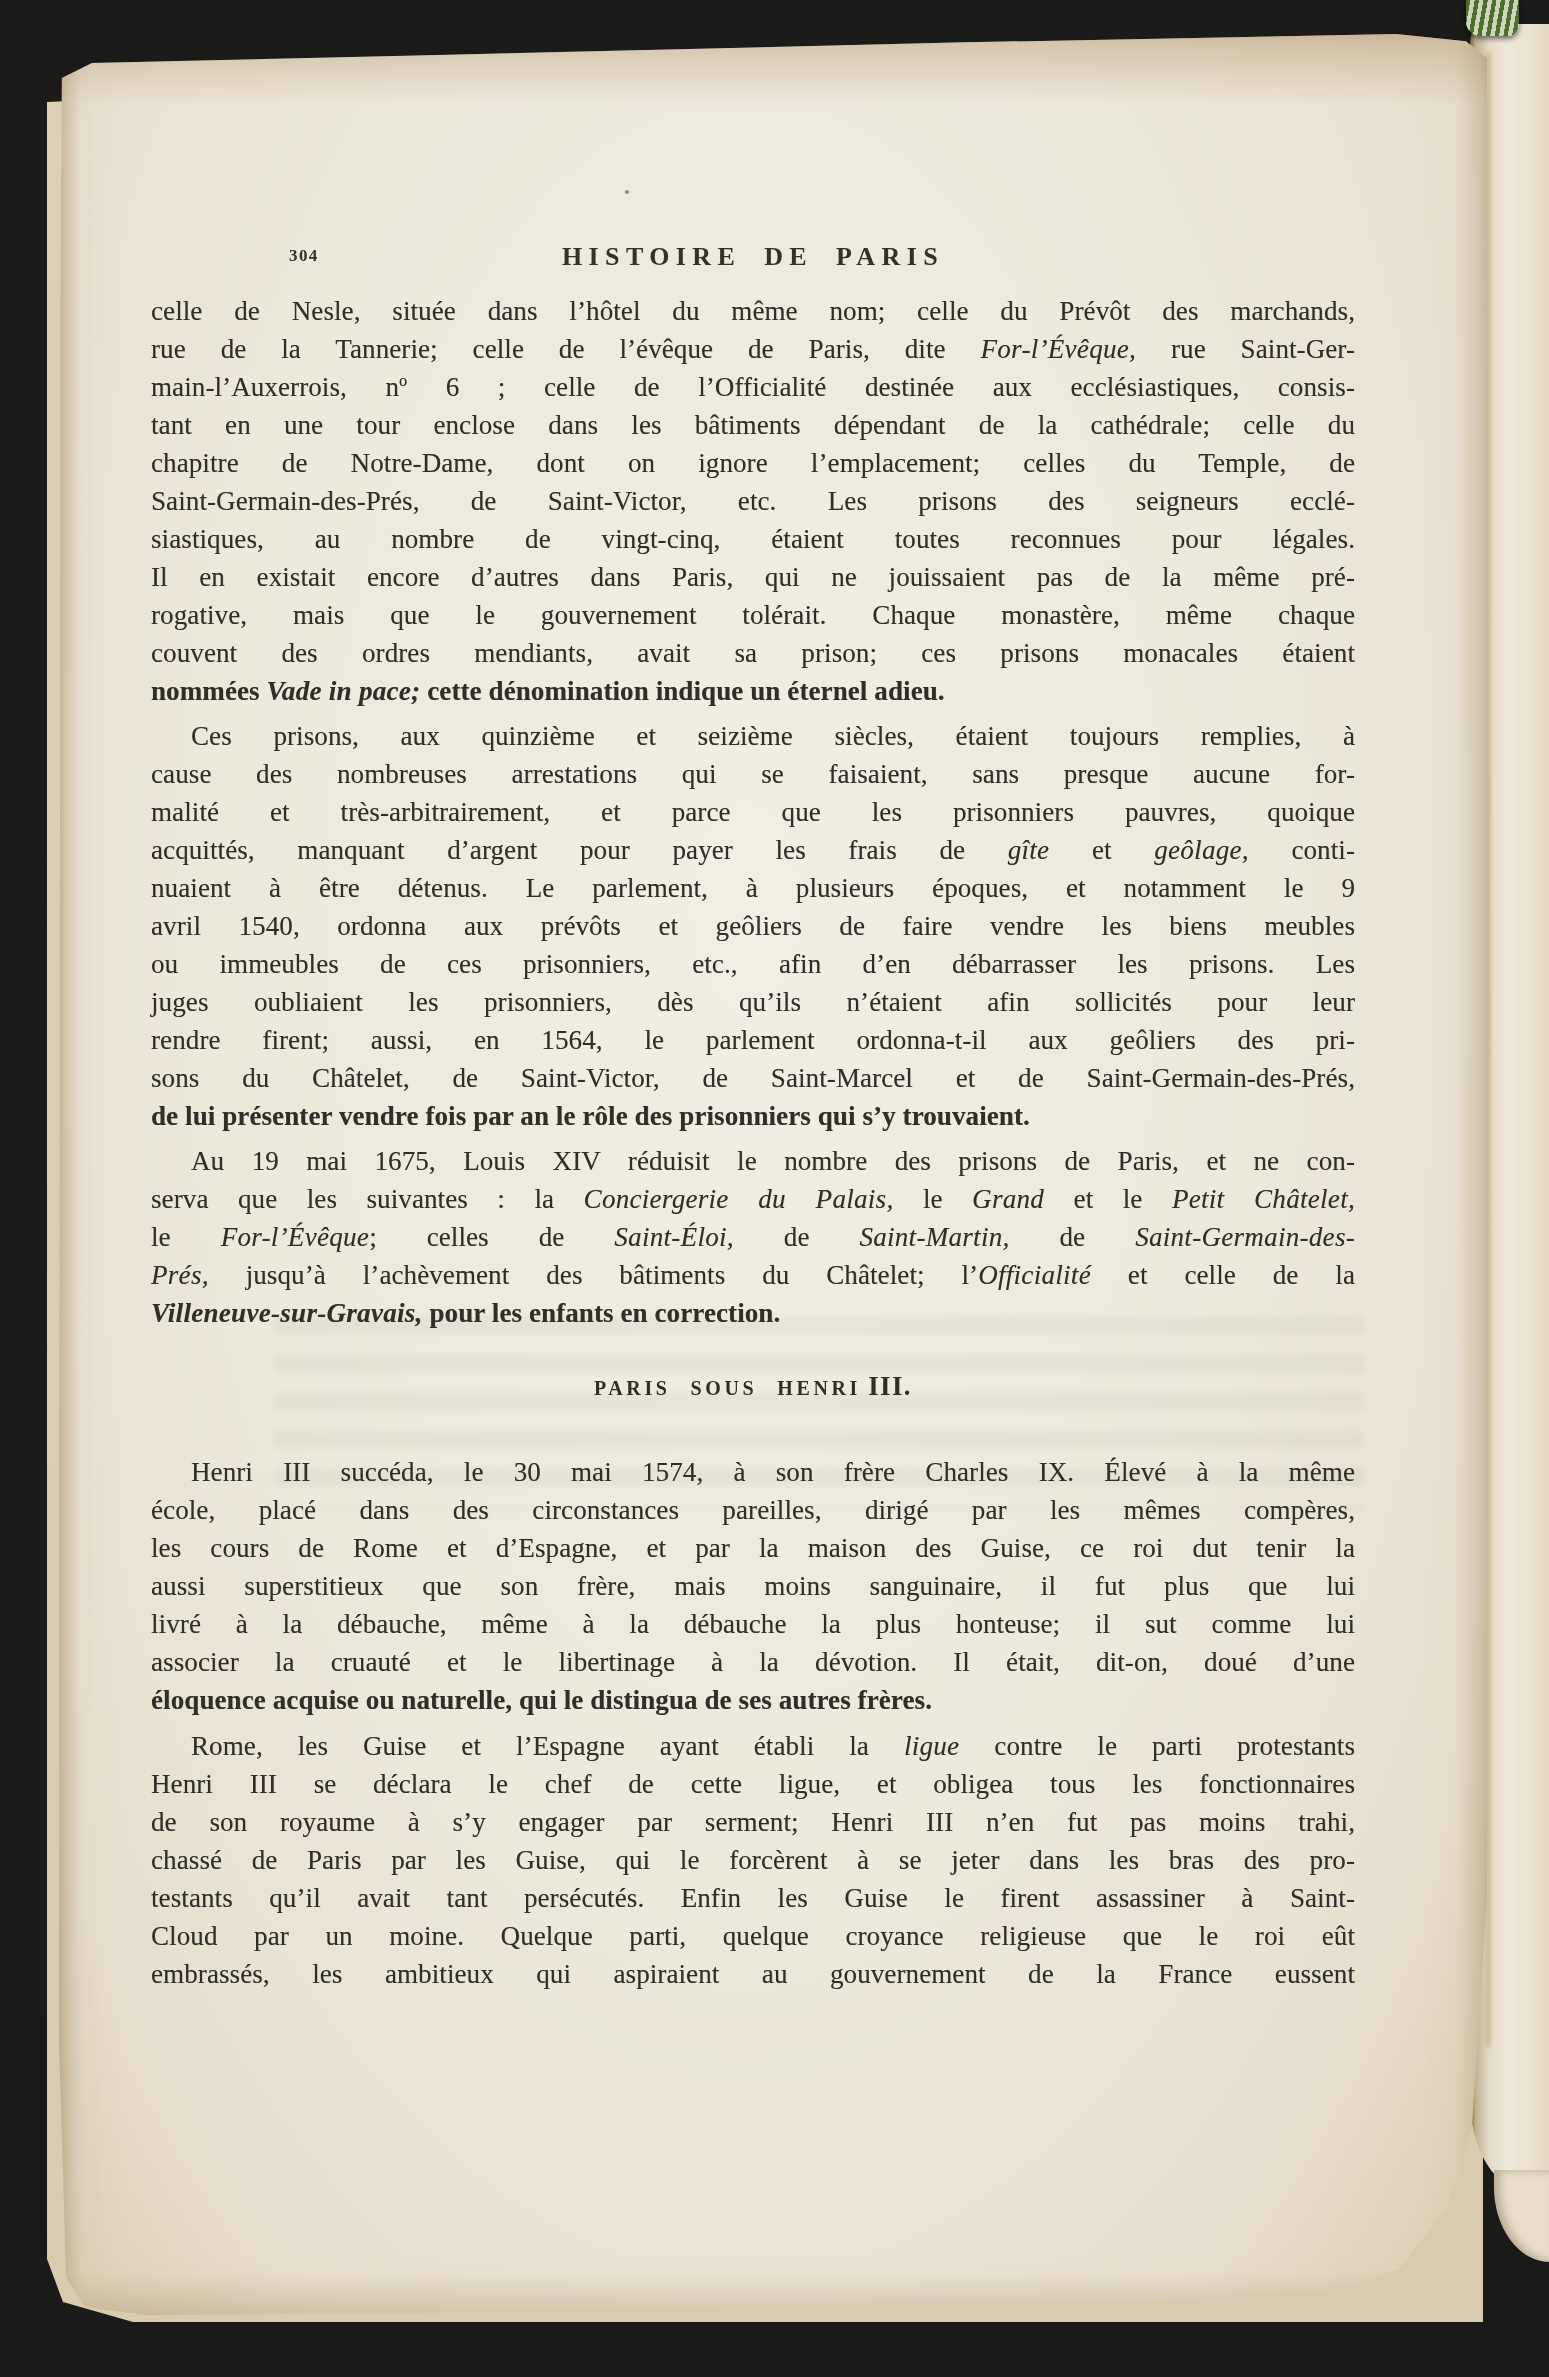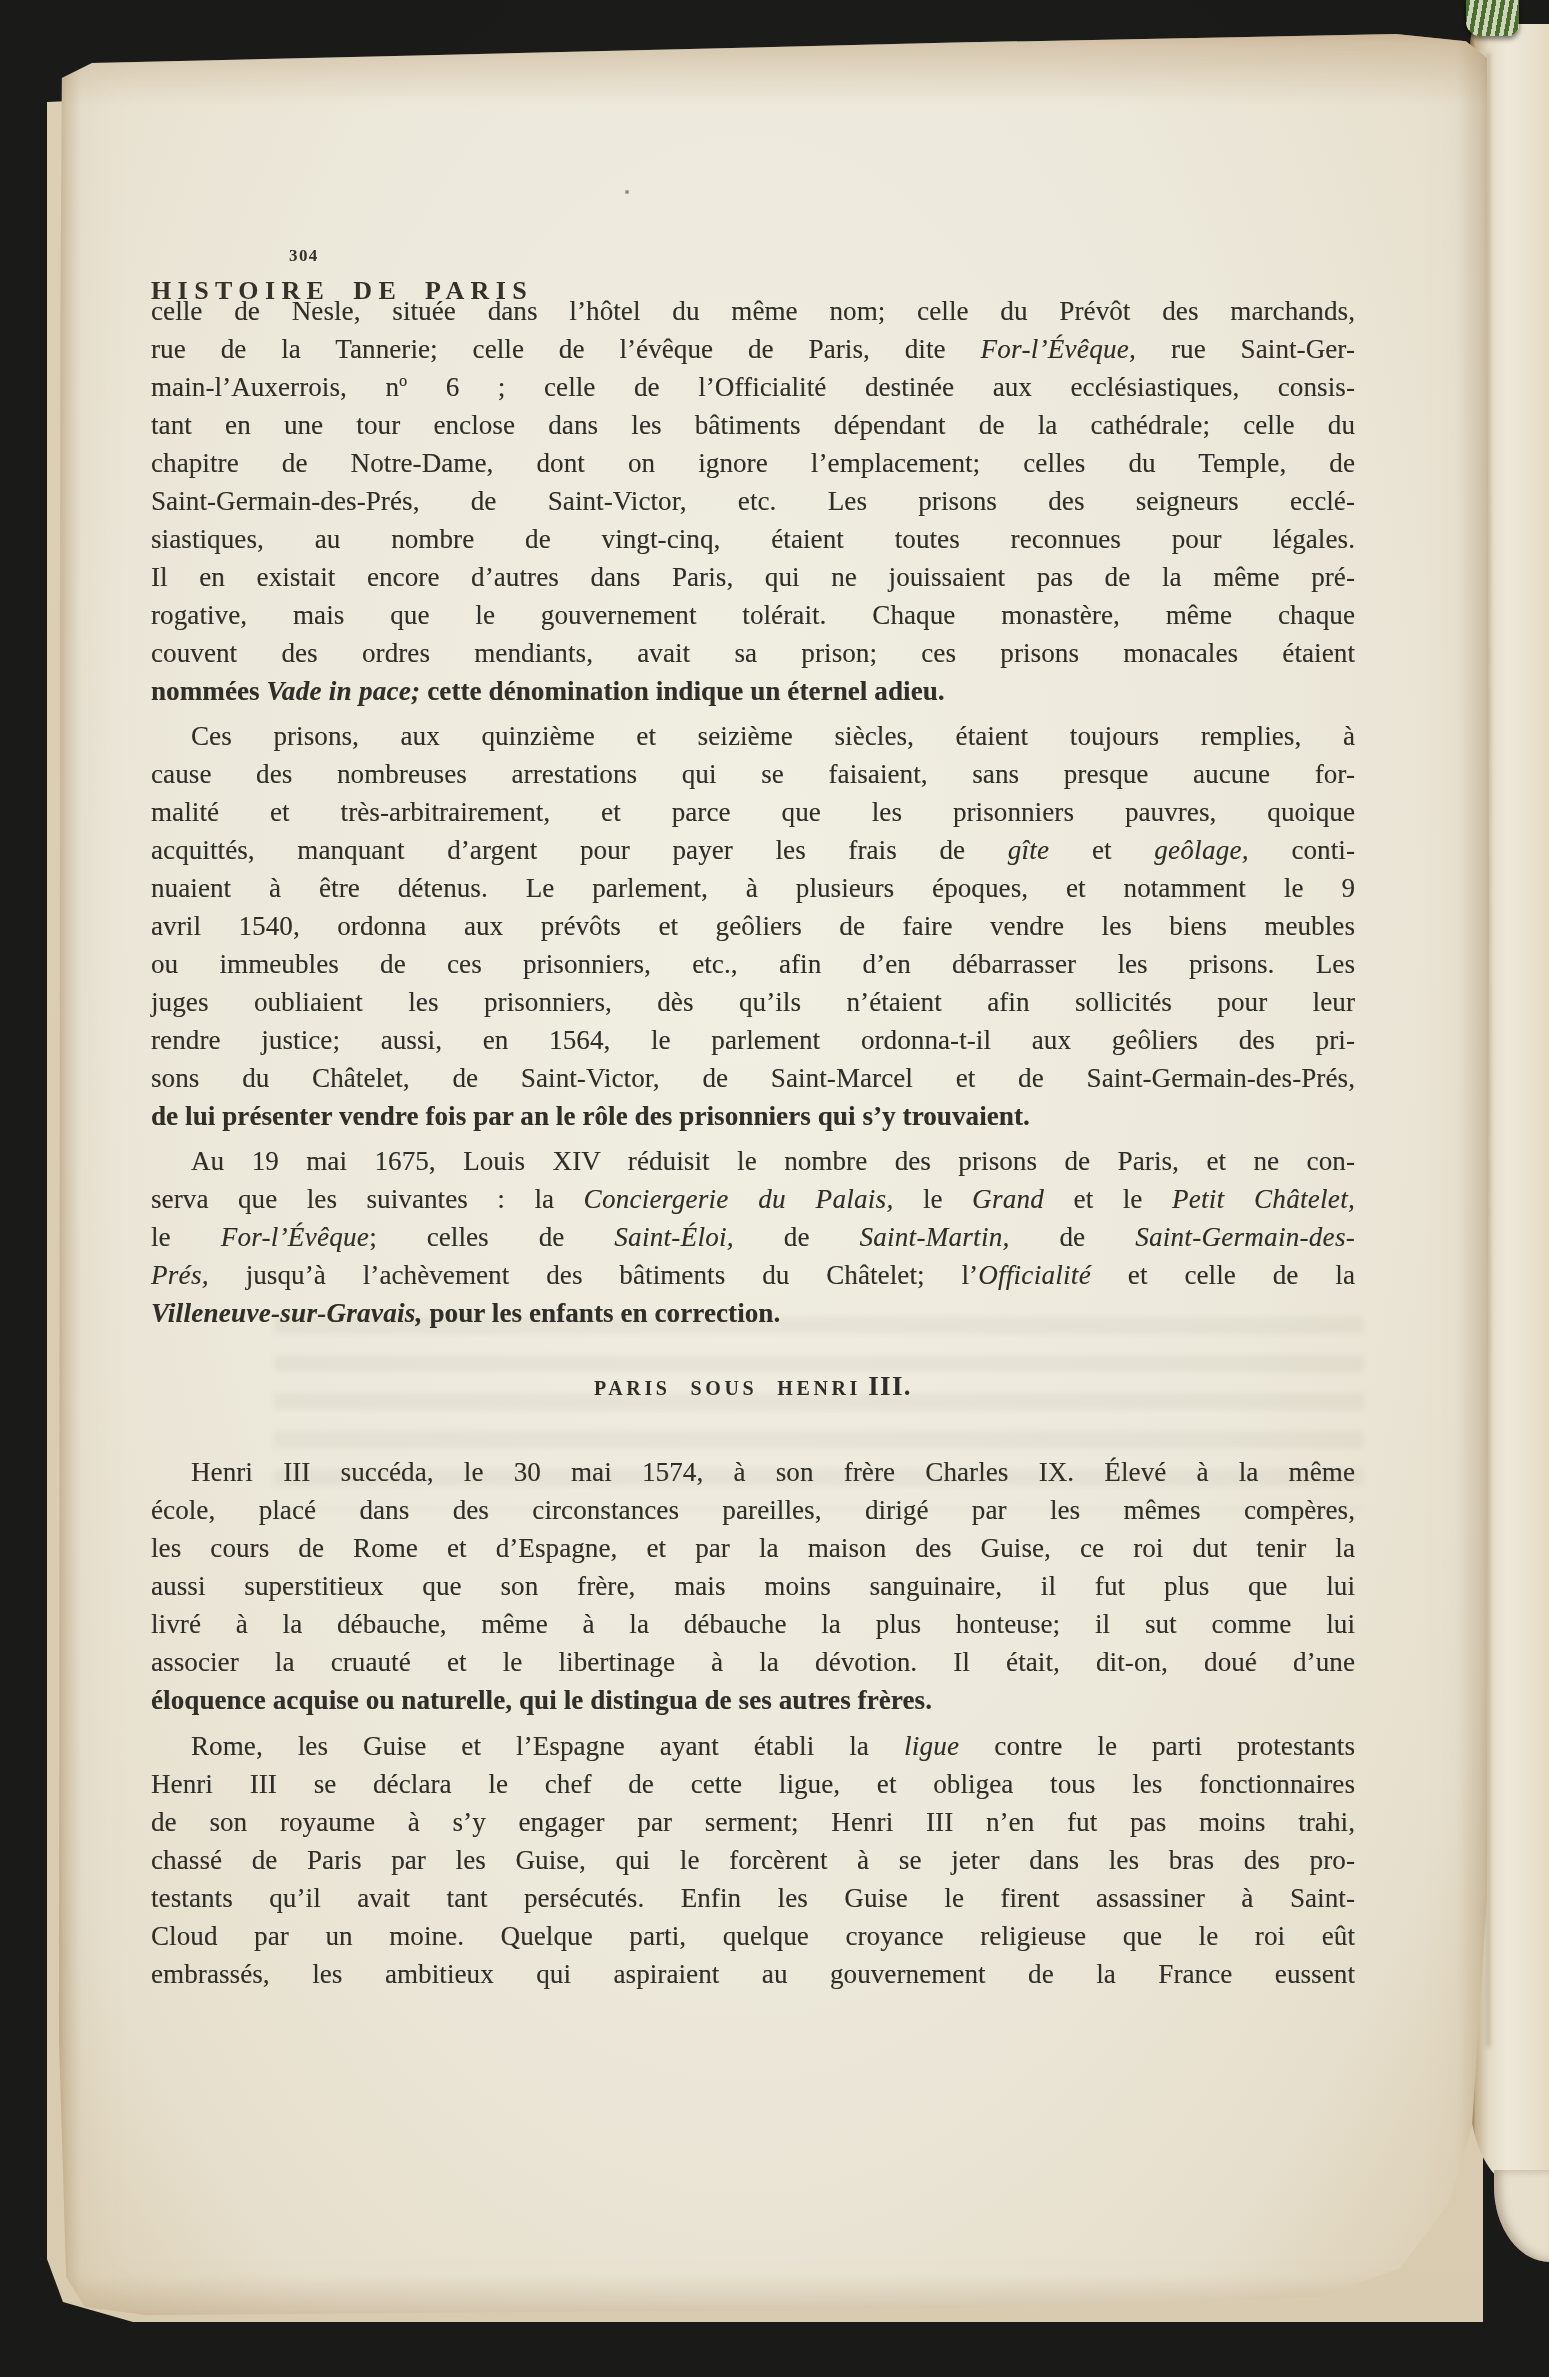--- a/index.html
+++ b/index.html
@@ -82,23 +82,22 @@
   .speck{position:absolute;left:566px;top:156px;width:4.3px;height:4.3px;border-radius:50%;
     background:rgba(70,64,55,.55);}
 
   
   .header-row{position:absolute;left:92px;top:208px;width:1204px;height:34px;}
   .page-number{
     position:absolute;left:138px;top:3.6px;
     font-size:17px;font-weight:700;letter-spacing:1.4px;color:#33312a;
   }
   .running-title{
-    text-align:left;font-size:26px;font-weight:700;letter-spacing:6.4px;word-spacing:10px;
+    text-align:center;font-size:26px;font-weight:700;letter-spacing:6.4px;word-spacing:10px;
     color:#33312a;
-    margin-top:34px;
   }
 
   
   .text-body{position:absolute;left:92px;top:258px;width:1204px;}
   .paragraph{margin:0 0 7.2px 0;}
   .line{
     font-size:27px;line-height:38px;height:38px;
     text-align:justify;text-align-last:justify;
     letter-spacing:0.1px;
     text-shadow:0.3px 0.3px 0.5px rgba(47,45,39,.35);
@@ -159,21 +158,21 @@
         </div>
         <div class="paragraph indent">
           <div class="line">Ces prisons, aux quinzième et seizième siècles, étaient toujours remplies, à</div>
           <div class="line">cause des nombreuses arrestations qui se faisaient, sans presque aucune for-</div>
           <div class="line">malité et très-arbitrairement, et parce que les prisonniers pauvres, quoique</div>
           <div class="line">acquittés, manquant d’argent pour payer les frais de <i>gîte</i> et <i>geôlage,</i> conti-</div>
           <div class="line">nuaient à être détenus. Le parlement, à plusieurs époques, et notamment le 9</div>
           <div class="line">avril 1540, ordonna aux prévôts et geôliers de faire vendre les biens meubles</div>
           <div class="line">ou immeubles de ces prisonniers, etc., afin d’en débarrasser les prisons. Les</div>
           <div class="line">juges oubliaient les prisonniers, dès qu’ils n’étaient afin sollicités pour leur</div>
-          <div class="line">rendre justice; aussi, en 1564, le parlement ordonna-t-il aux geôliers des pri-</div>
+          <div class="line">rendre firent; aussi, en 1564, le parlement ordonna-t-il aux geôliers des pri-</div>
           <div class="line">sons du Châtelet, de Saint-Victor, de Saint-Marcel et de Saint-Germain-des-Prés,</div>
           <div class="line end">de lui présenter vendre fois par an le rôle des prisonniers qui s’y trouvaient.</div>
         </div>
         <div class="paragraph indent">
           <div class="line">Au 19 mai 1675, Louis XIV réduisit le nombre des prisons de Paris, et ne con-</div>
           <div class="line">serva que les suivantes : la <i>Conciergerie du Palais,</i> le <i>Grand</i> et le <i>Petit Châtelet,</i></div>
           <div class="line">le <i>For-l’Évêque</i>; celles de <i>Saint-Éloi,</i> de <i>Saint-Martin,</i> de <i>Saint-Germain-des-</i></div>
           <div class="line"><i>Prés,</i> jusqu’à l’achèvement des bâtiments du Châtelet; l’<i>Officialité</i> et celle de la</div>
           <div class="line end"><i>Villeneuve-sur-Gravais,</i> pour les enfants en correction.</div>
         </div>

